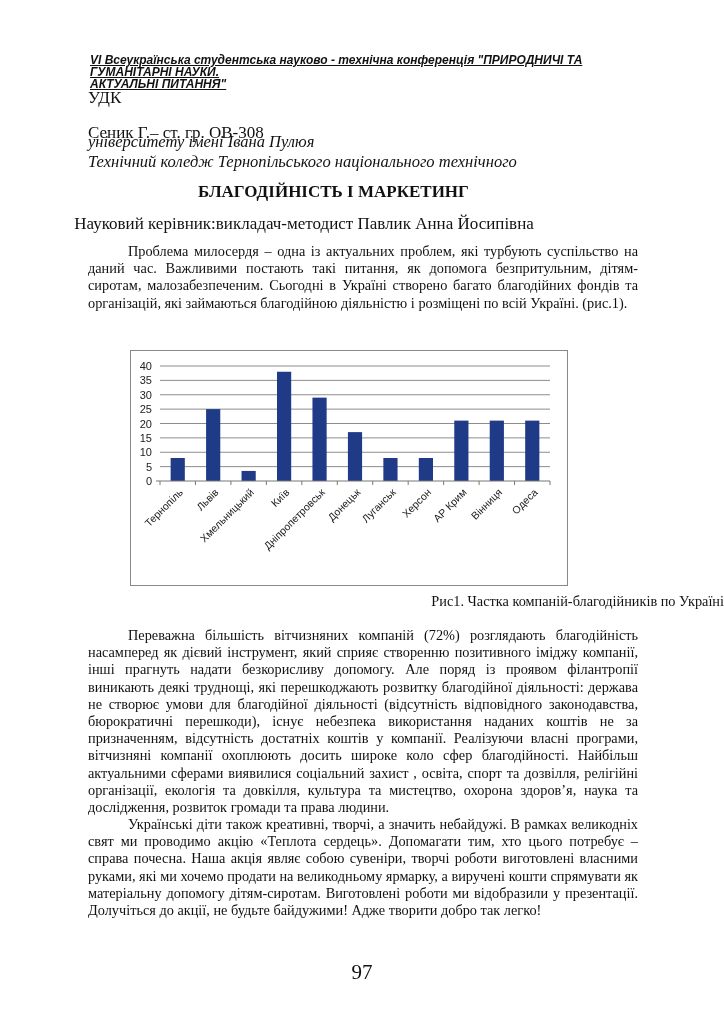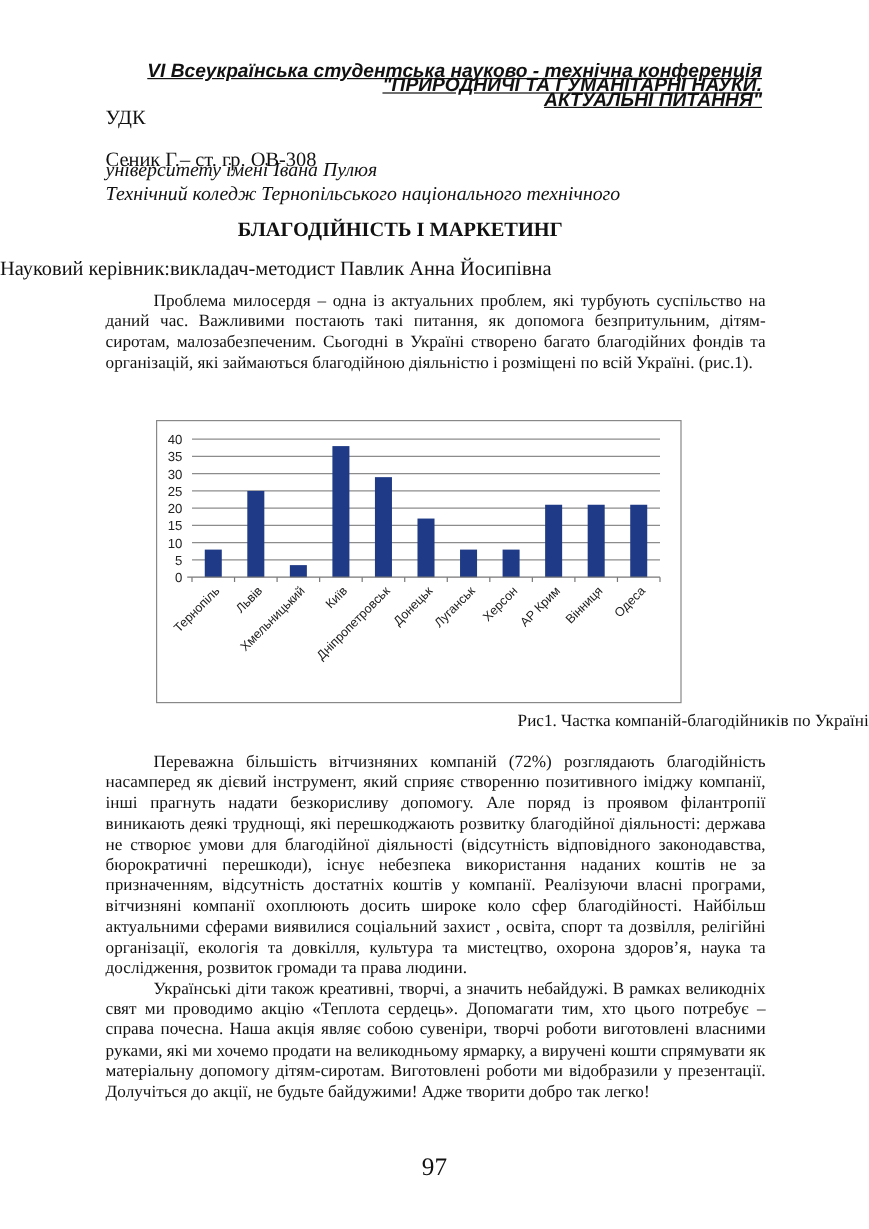--- a/index.html
+++ b/index.html
@@ -1,22 +1,22 @@
 <!DOCTYPE html>
 <html><head>
 <meta charset="utf-8">
 <style>
   html,body{margin:0;padding:0;background:#fff;}
   body{width:724px;height:1024px;position:relative;overflow:hidden;font-family:"Liberation Serif",serif;color:#111;}
-  .header{position:absolute;left:90px;top:54px;width:545px;text-align:right;font-family:"Liberation Sans",sans-serif;font-weight:bold;font-style:italic;font-size:16px;line-height:12px;text-decoration:underline;}
+  .header{position:absolute;left:90px;top:54px;width:545px;text-align:left;font-family:"Liberation Sans",sans-serif;font-weight:bold;font-style:italic;font-size:12px;line-height:12px;text-decoration:underline;}
   .udk{position:absolute;left:88px;top:88px;font-size:17px;}
   .author{position:absolute;left:88px;top:111px;font-size:17px;margin-top:12px;}
   .inst{position:absolute;left:88px;top:132px;font-size:16.5px;font-style:italic;line-height:20px;width:560px;}
   .title{position:absolute;left:0;width:667px;top:182px;text-align:center;font-weight:bold;font-size:17px;}
-  .supervisor{position:absolute;left:0;width:584px;top:214px;text-align:left;font-size:17px;}
+  .supervisor{position:absolute;left:0;width:584px;top:214px;text-align:center;font-size:17px;padding-left:12px;}
   .para{position:absolute;left:88px;width:550px;font-size:14.3px;line-height:17.2px;text-align:justify;}
   .para .indent{display:inline-block;width:40px;}
   .chart-box{position:absolute;left:130px;top:350px;width:460px;height:240px;}
   .caption{position:absolute;left:0;width:724px;top:593px;text-align:right;font-size:14.3px;}
   .pagenum{position:absolute;left:0;width:724px;top:960px;text-align:center;font-size:21px;}
   svg text{font-family:"Liberation Sans",sans-serif;}
 </style>
 </head>
 <body>
 

